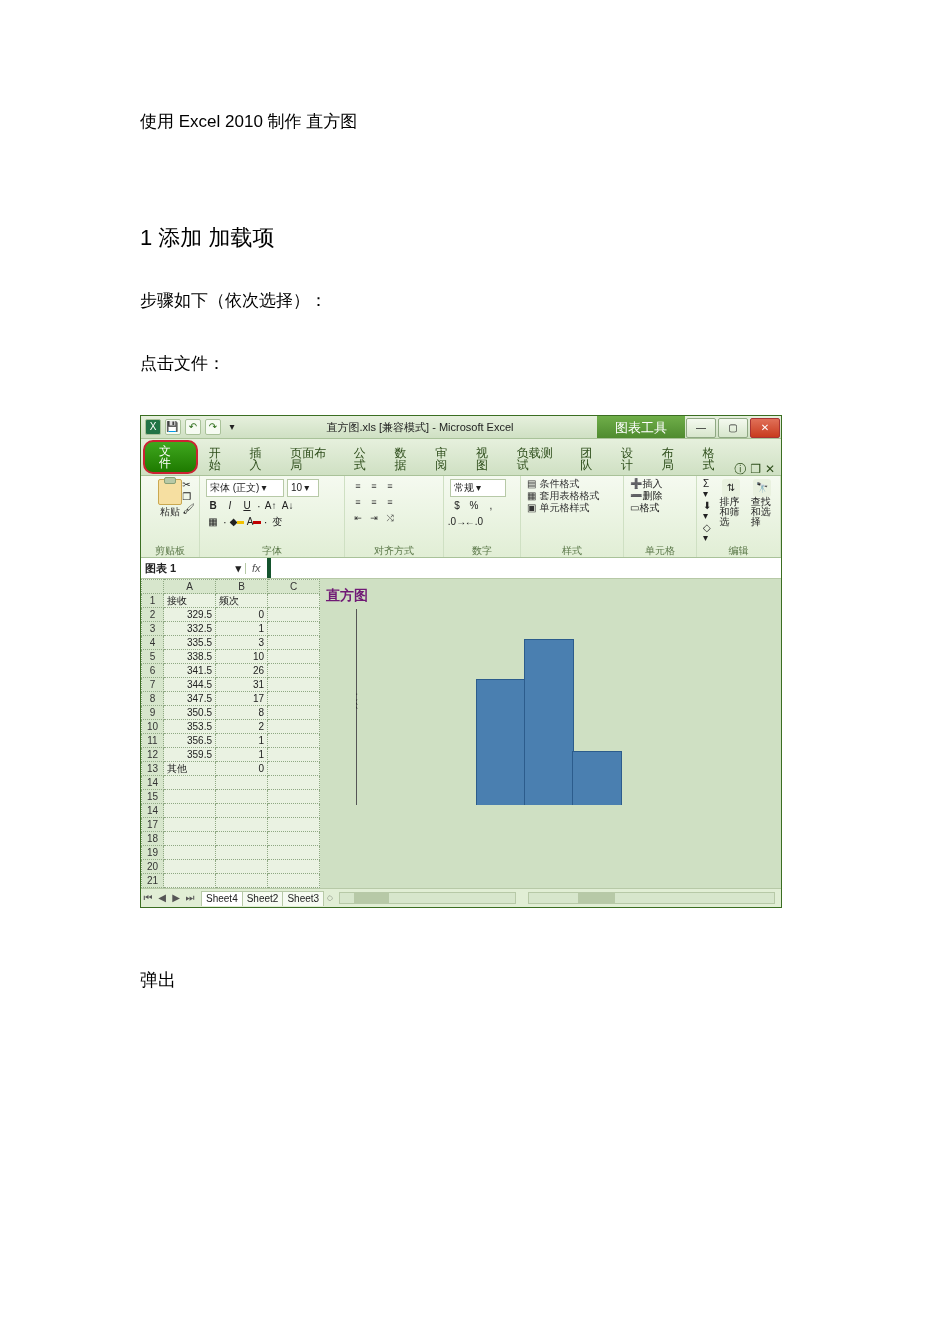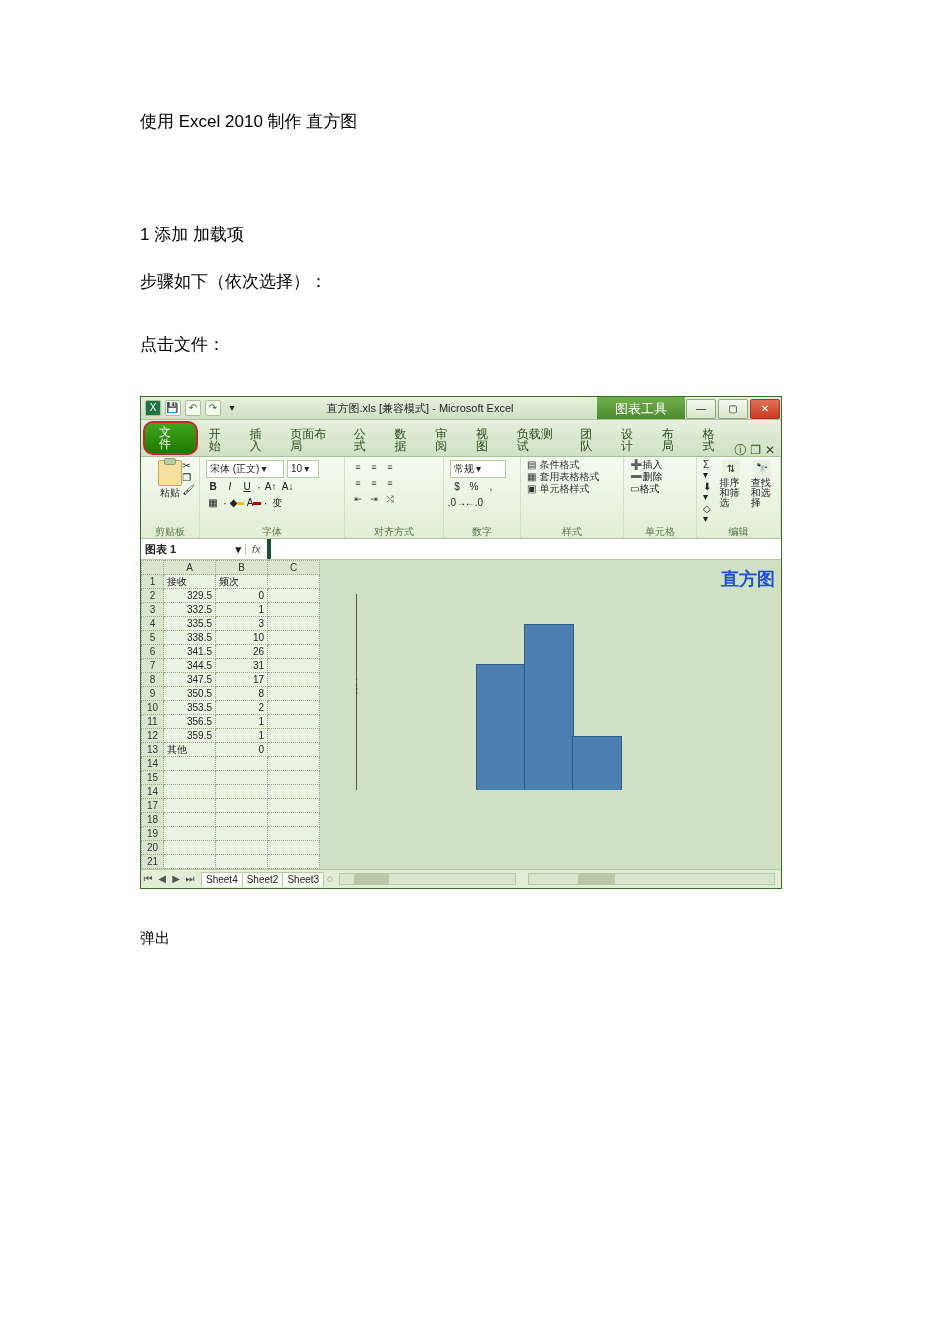--- a/index.html
+++ b/index.html
@@ -8,23 +8,23 @@
     font-family: "Microsoft YaHei", Arial, sans-serif;
     color: #000;
     width: 945px;
     height: 1337px;
     overflow: hidden;
   }
   .page {
     padding: 110px 140px 0 140px;
   }
   .doc-title { font-size: 17px; margin-bottom: 90px; }
-  .doc-step  { font-size: 17px; margin-bottom: 24px; }
+  .doc-step  { font-size: 22px; margin-bottom: 36px; }
   .doc-line  { font-size: 17px; margin-bottom: 40px; }
-  .doc-after { font-size: 15px; margin-top: 40px; }
+  .doc-after { font-size: 18px; margin-top: 60px; }
 
   
   .excel {
     width: 640px;
     border: 1px solid #3b6e22;
     background: #cde1c5;
     font-family: "Segoe UI", Arial, sans-serif;
     font-size: 11px;
     color: #222;
     line-height: 1;
@@ -81,21 +81,21 @@
   .fxbar{flex:1;padding:0 6px}
 
   .sheet-wrap{display:flex;background:#cfe0c3}
   .grid{border-collapse:collapse;background:#eaf2e2;font-size:10px}
   .grid th,.grid td{border:1px dotted #8fa883;text-align:right;padding:1px 3px;height:14px;box-sizing:border-box;background:#eaf2e2}
   .grid th{background:#d7e6cc;text-align:center;font-weight:400;color:#333}
   .grid td.left{text-align:left}
   .rowhdr{width:22px;text-align:center;background:#d7e6cc}
 
   .chart-pane{flex:1;padding:6px 6px 0 6px;background:#cfe0c3;position:relative}
-  .chart-title{text-align:right;font-size:18px;font-family:SimSun,serif;font-weight:700;color:#1d4ed8;margin:4px 0 6px}
+  .chart-title{text-align:left;font-size:14px;font-family:SimSun,serif;font-weight:700;color:#701a75;margin:4px 0 6px}
   .plot{position:relative;height:200px;margin-left:30px;margin-right:6px;overflow:hidden}
   .yaxis-label{position:absolute;left:-8px;top:50%;transform:rotate(-90deg);transform-origin:left top;font-size:10px}
   .axis-v{position:absolute;left:0;top:0;bottom:0;width:1px;background:#555}
   .bars{position:absolute;left:0;right:0;bottom:0;top:0}
   .bar{position:absolute;bottom:0;background:#4a7fb0;border:1px solid #2c5c8c}
   .grid-clip{position:absolute;left:0;right:0;bottom:-8px;height:12px;background:#cfe0c3}
 
   .hscroll{display:flex;align-items:center;background:#e1eed5;border-top:1px solid #b7c9a7;height:18px;font-size:10px}
   .sheet-tabs{display:flex;gap:0;margin-left:4px}
   .nav-arrow{width:14px;height:14px;display:flex;align-items:center;justify-content:center;color:#555}

